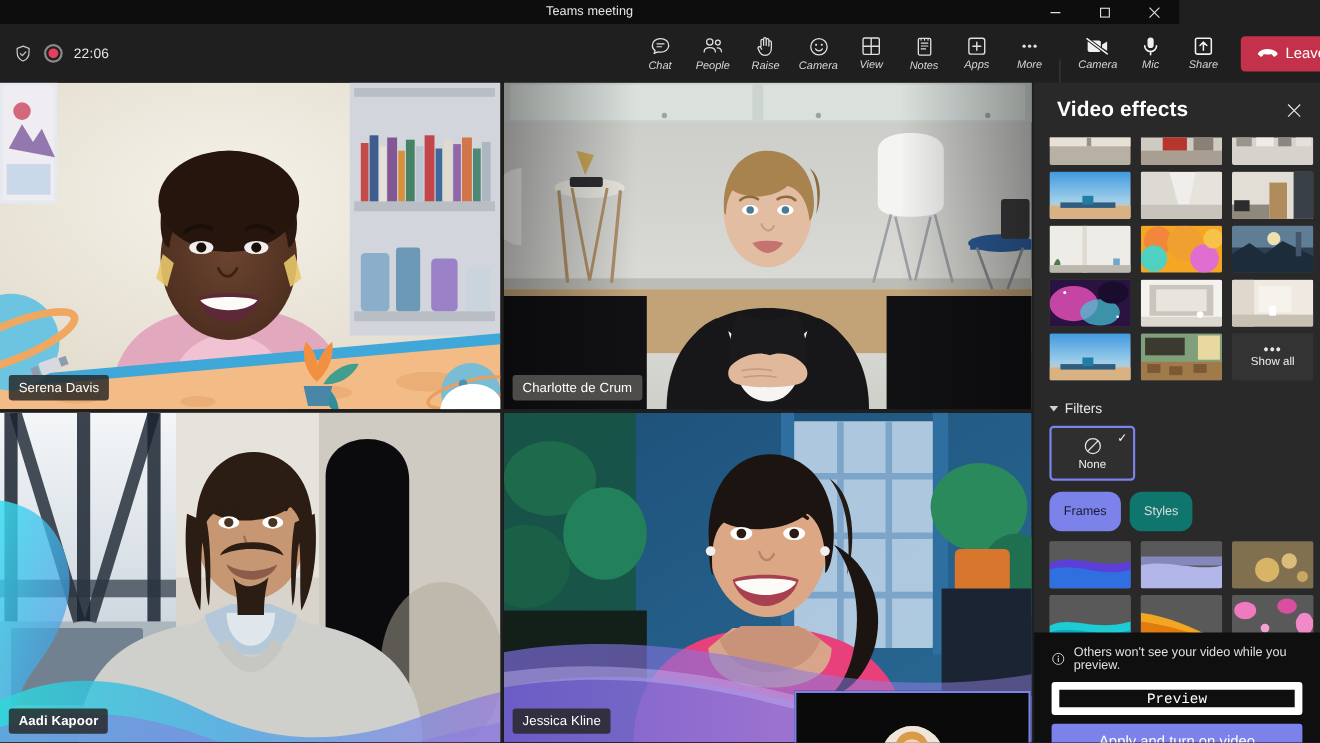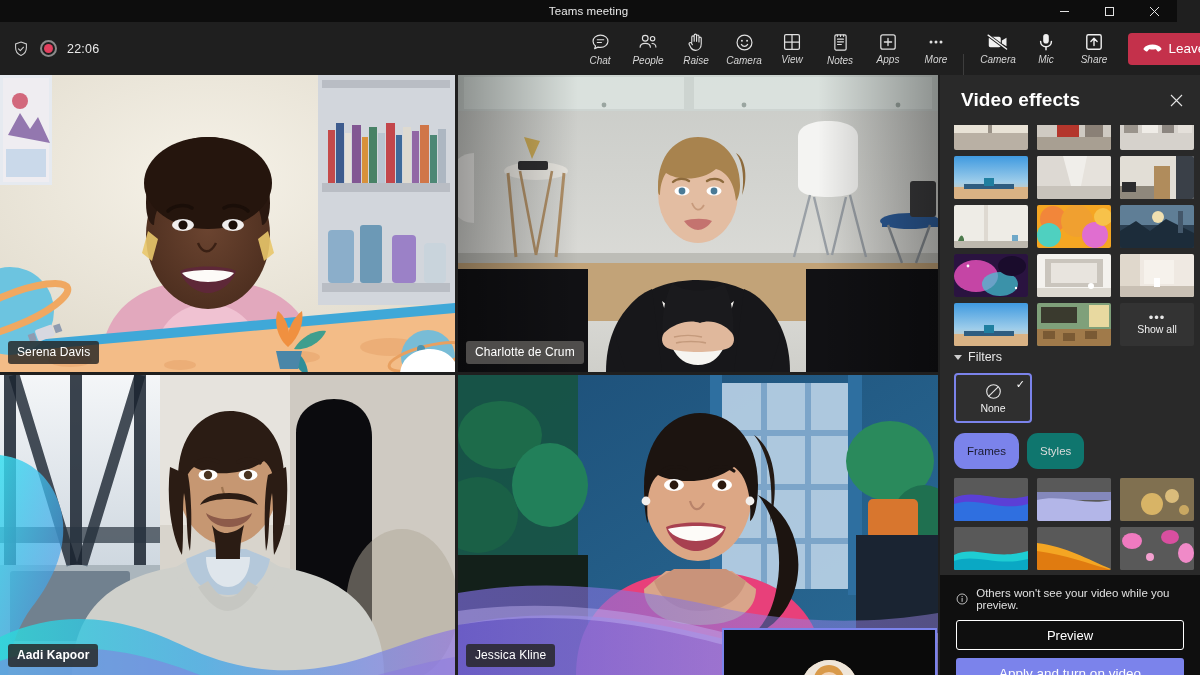--- a/index.html
+++ b/index.html
@@ -7,21 +7,21 @@
     width: 1200px; height: 675px;
     overflow: hidden;
     background: #1f1f1f;
     font-family: "Liberation Sans", sans-serif;
     -webkit-font-smoothing: antialiased;
   }
   #app { position: relative; width: 1200px; height: 675px; }
 
   
   .titlebar {
-    position: absolute; left:0; top:0; width:1177px; height:22px;
+    position: absolute; left:0; top:0; width:1072px; height:22px;
     background:#0d0d0d; display:flex; align-items:center;
   }
   .titlebar-title {
     position:absolute; left:0; right:0; text-align:center;
     font-size:11.5px; color:#e8e8e8; letter-spacing:.1px;
   }
   .win-btns { position:absolute; right:0; top:0; height:22px; display:flex; }
   .win-btn {
     width:45px; height:22px; display:flex; align-items:center; justify-content:center;
     color:#e2e2e2;
@@ -137,21 +137,21 @@
   .showall {
     width:74px; height:43px; background:#333; border-radius:2px;
     display:flex; flex-direction:column; align-items:center; justify-content:center;
     gap:1px; cursor:pointer;
   }
   .showall .dots { font-size:13px; line-height:8px; color:#e6e6e6; letter-spacing:1px; }
   .showall .sa-label { font-size:10.5px; color:#f0f0f0; }
 
   .section-head {
     display:flex; align-items:center; gap:6px;
-    margin:4px 0 9px 0; cursor:pointer; font-size:12.5px; color:#e8e8e8;
+    margin:18px 0 9px 0; cursor:pointer; font-size:12.5px; color:#e8e8e8;
   }
   .caret { width:0;height:0; border-left:4.5px solid transparent; border-right:4.5px solid transparent;
            border-top:5.5px solid #cfcfcf; }
 
   .none-tile {
     width:78px; height:50px; border:2px solid #7b83eb; border-radius:4px;
     background:#2f2f2f; position:relative; cursor:pointer;
     display:flex; flex-direction:column; align-items:center; justify-content:center; gap:2px;
   }
   .none-tile .chk { position:absolute; right:5px; top:3px; color:#fff; font-size:11px; }
@@ -174,24 +174,24 @@
   
   .panel-foot {
     position:absolute; left:0; bottom:0; width:260px; height:100px;
     background:#0f0f0f; padding:12px 16px 14px 16px;
   }
   .foot-note {
     display:flex; align-items:center; gap:8px;
     font-size:11.5px; color:#e0e0e0; margin-bottom:9px;
   }
   .btn-preview {
-    width:100%; height:30px; background:transparent; border:1px solid #ffffff;
+    width:100%; height:30px; background:transparent; border:7px solid #ffffff;
     border-radius:3px; color:#fff; font-size:13px; cursor:pointer;
     display:flex; align-items:center; justify-content:center; margin-bottom:8px;
-    font-family:Liberation Sans, sans-serif;
+    font-family:Liberation Mono, monospace;
   }
   .btn-apply {
     width:100%; height:30px; background:#7b83eb; border:none;
     border-radius:3px; color:#fff; font-size:13.5px; cursor:pointer;
     display:flex; align-items:center; justify-content:center;
     font-family:"Liberation Sans", sans-serif;
   }
 </style>
 </head>
 <body>

